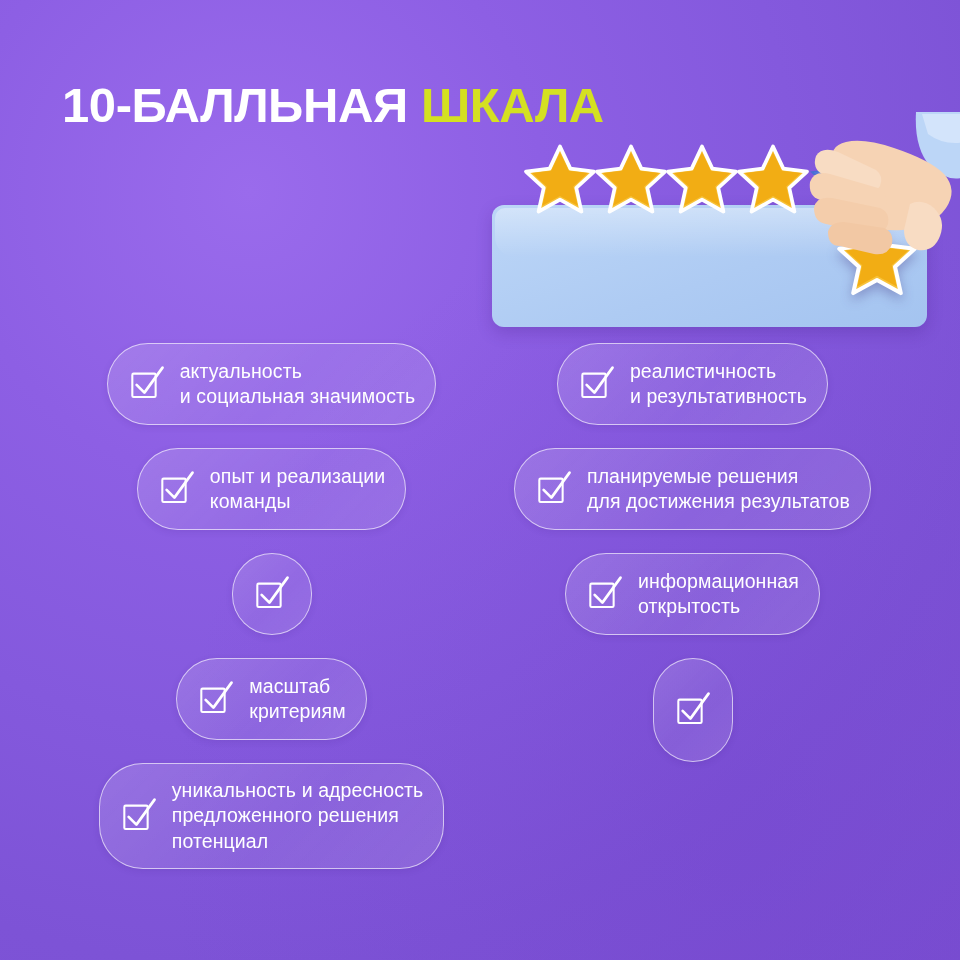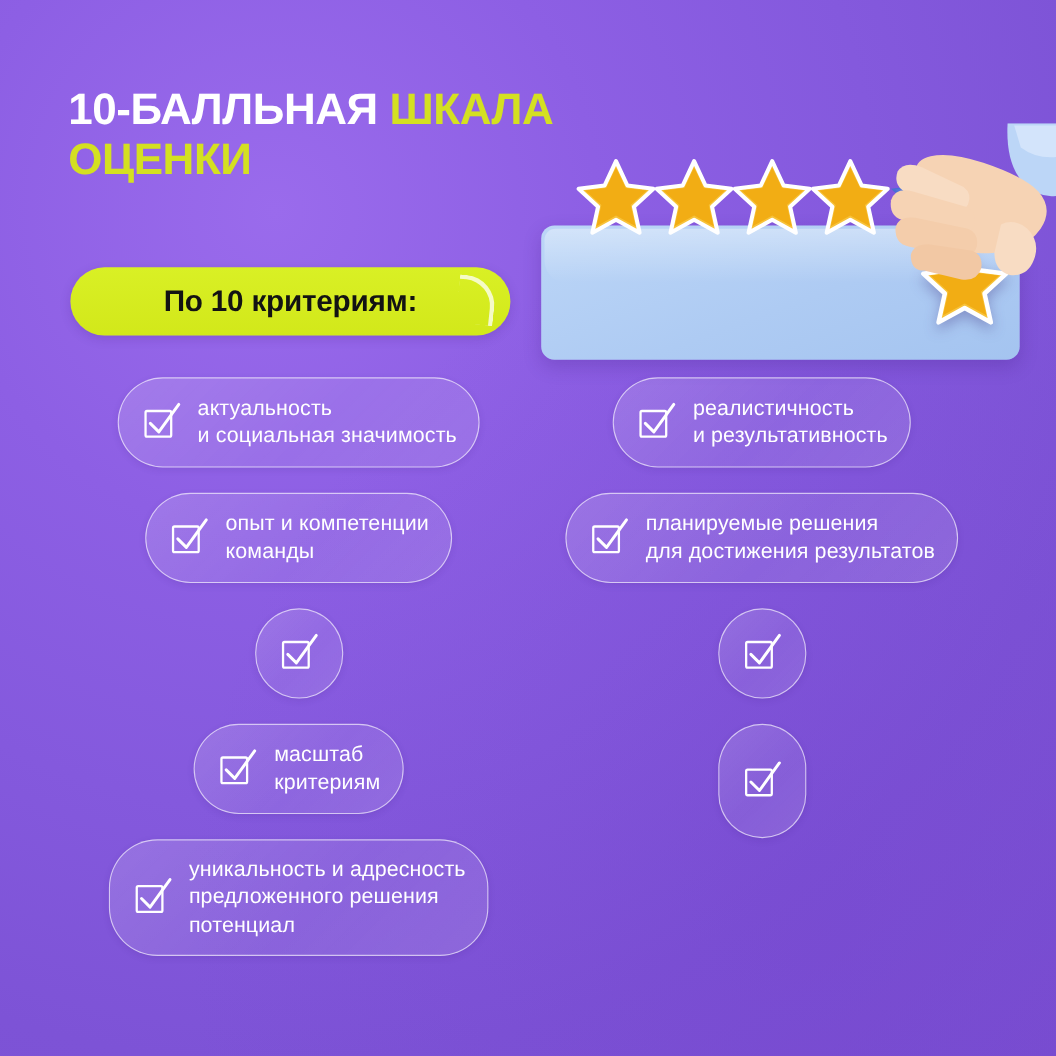--- a/index.html
+++ b/index.html
@@ -26,21 +26,21 @@
     pointer-events:none;
   }
 
   
   .title {
     position: absolute;
     left: 62px;
     top: 78px;
     width: 760px;
     margin: 0;
-    font-size: 40px;
+    font-size: 49px;
     line-height: 1.12;
     font-weight: 700;
     letter-spacing: -0.4px;
     color: #ffffff;
     text-transform: uppercase;
     z-index: 6;
   }
   .title .accent { color: #d4e021; }
 
   
@@ -178,27 +178,22 @@
   }
 </style>
 </head>
 <body>
 
 <div class="poster">
 
   <h1 class="title">
     <span>10-БАЛЛЬНАЯ</span>
     <span class="accent">ШКАЛА</span><br>
-    <span class="accent">ОЦЕНКИ</span>
   </h1>
 
-  <div class="pill">
-    <span class="pill-label">По 10 критериям:</span>
-    <span class="pill-shine"></span>
-  </div>
 
   <div class="illustration">
 
     <div class="star-panel"></div>
 
     <div class="slot s1">
       <svg viewBox="0 0 100 100">
         <path d="M50 6 L64 36 L96 40 L72 62 L79 94 L50 78 L21 94 L28 62 L4 40 L36 36 Z" fill="#f7c23a" stroke="#ffffff" stroke-width="5" stroke-linejoin="round"></path>
         <path d="M50 14 L62 39 L88 42 L68 60 L74 86 L50 73 L26 86 L32 60 L12 42 L38 39 Z" fill="#f2ad14"></path>
       </svg>
@@ -269,21 +264,21 @@
 и социальная значимость</span>
       </div>
 
       <div class="card">
         <span class="check-icon">
           <svg viewBox="0 0 44 44">
             <rect x="5" y="10" width="27" height="27" rx="1.5" fill="none" stroke="#ffffff" stroke-width="2.4"></rect>
             <path d="M10 23 L19 32 L40 3" fill="none" stroke="#ffffff" stroke-width="3.1" stroke-linecap="round" stroke-linejoin="round"></path>
           </svg>
         </span>
-        <span class="card-text">опыт и компетенции
+        <span class="card-text">опыт и реализации
 команды</span>
       </div>
 
       <div class="card">
         <span class="check-icon">
           <svg viewBox="0 0 44 44">
             <rect x="5" y="10" width="27" height="27" rx="1.5" fill="none" stroke="#ffffff" stroke-width="2.4"></rect>
             <path d="M10 23 L19 32 L40 3" fill="none" stroke="#ffffff" stroke-width="3.1" stroke-linecap="round" stroke-linejoin="round"></path>
           </svg>
         </span>
@@ -339,20 +334,22 @@
       </div>
 
 
       <div class="card">
         <span class="check-icon">
           <svg viewBox="0 0 44 44">
             <rect x="5" y="10" width="27" height="27" rx="1.5" fill="none" stroke="#ffffff" stroke-width="2.4"></rect>
             <path d="M10 23 L19 32 L40 3" fill="none" stroke="#ffffff" stroke-width="3.1" stroke-linecap="round" stroke-linejoin="round"></path>
           </svg>
         </span>
+        <span class="card-text">информационная
+открытость</span>
       </div>
 
       <div class="card tall">
         <span class="check-icon">
           <svg viewBox="0 0 44 44">
             <rect x="5" y="10" width="27" height="27" rx="1.5" fill="none" stroke="#ffffff" stroke-width="2.4"></rect>
             <path d="M10 23 L19 32 L40 3" fill="none" stroke="#ffffff" stroke-width="3.1" stroke-linecap="round" stroke-linejoin="round"></path>
           </svg>
         </span>
       </div>

